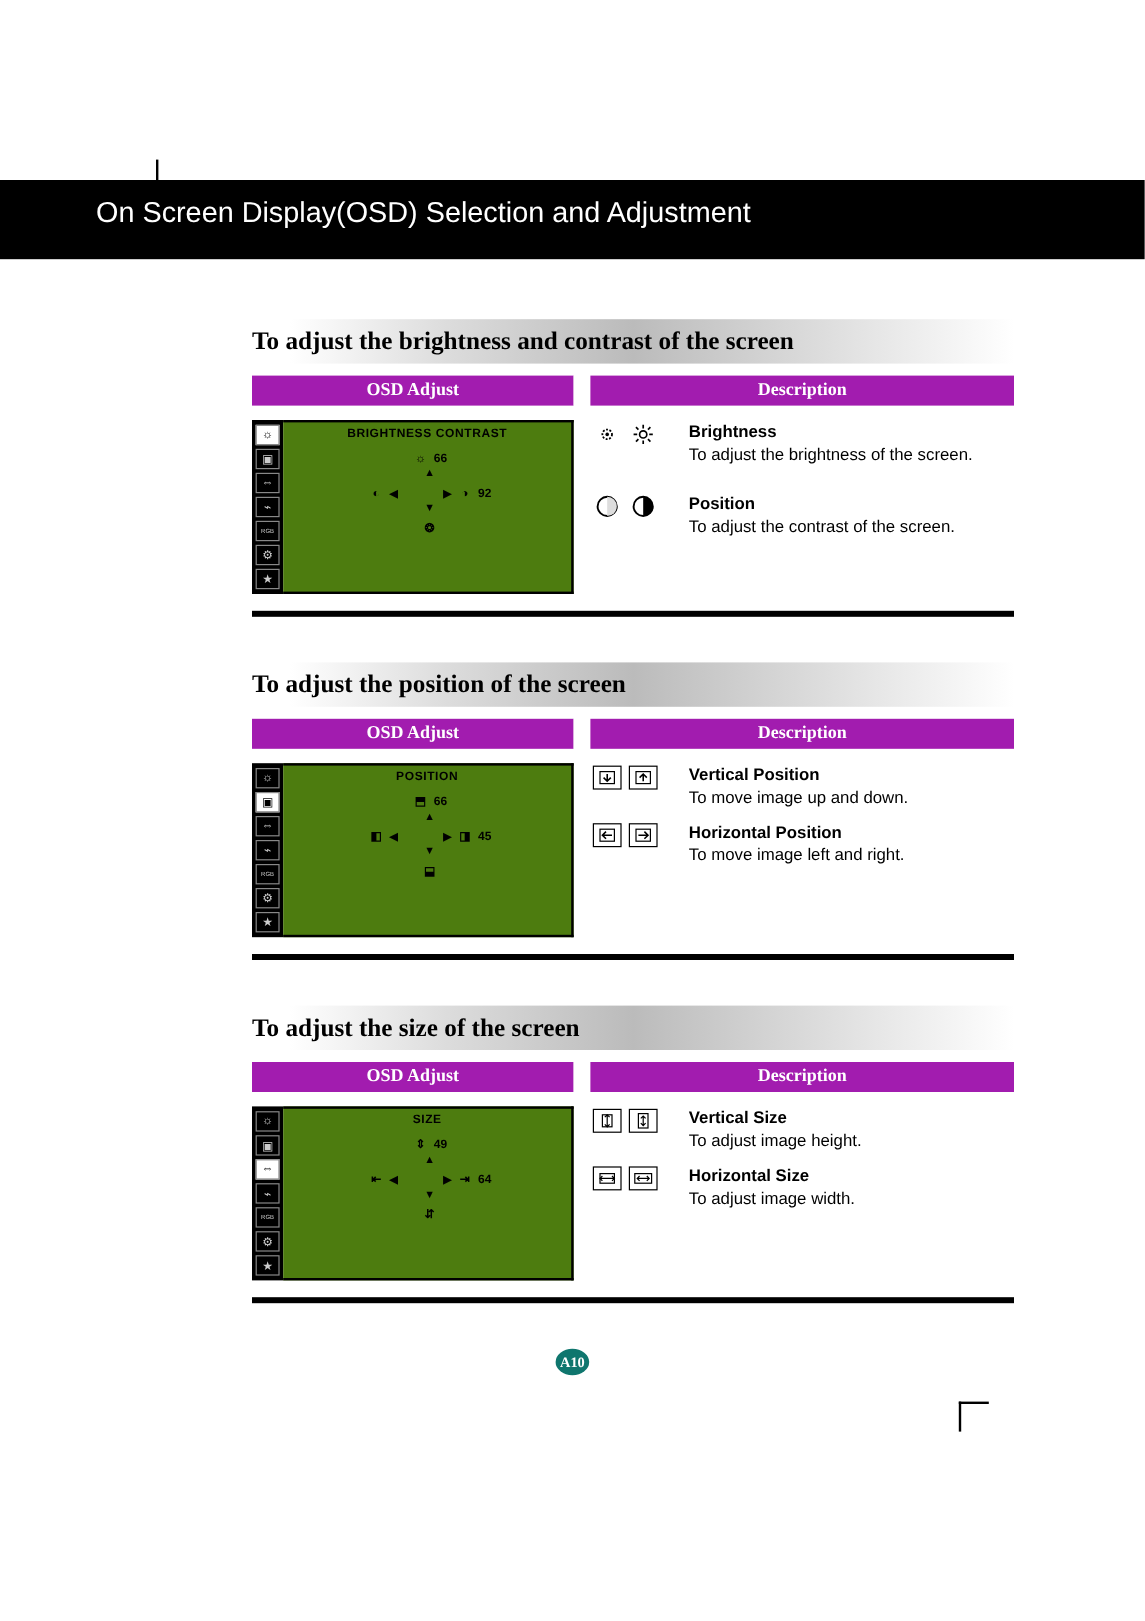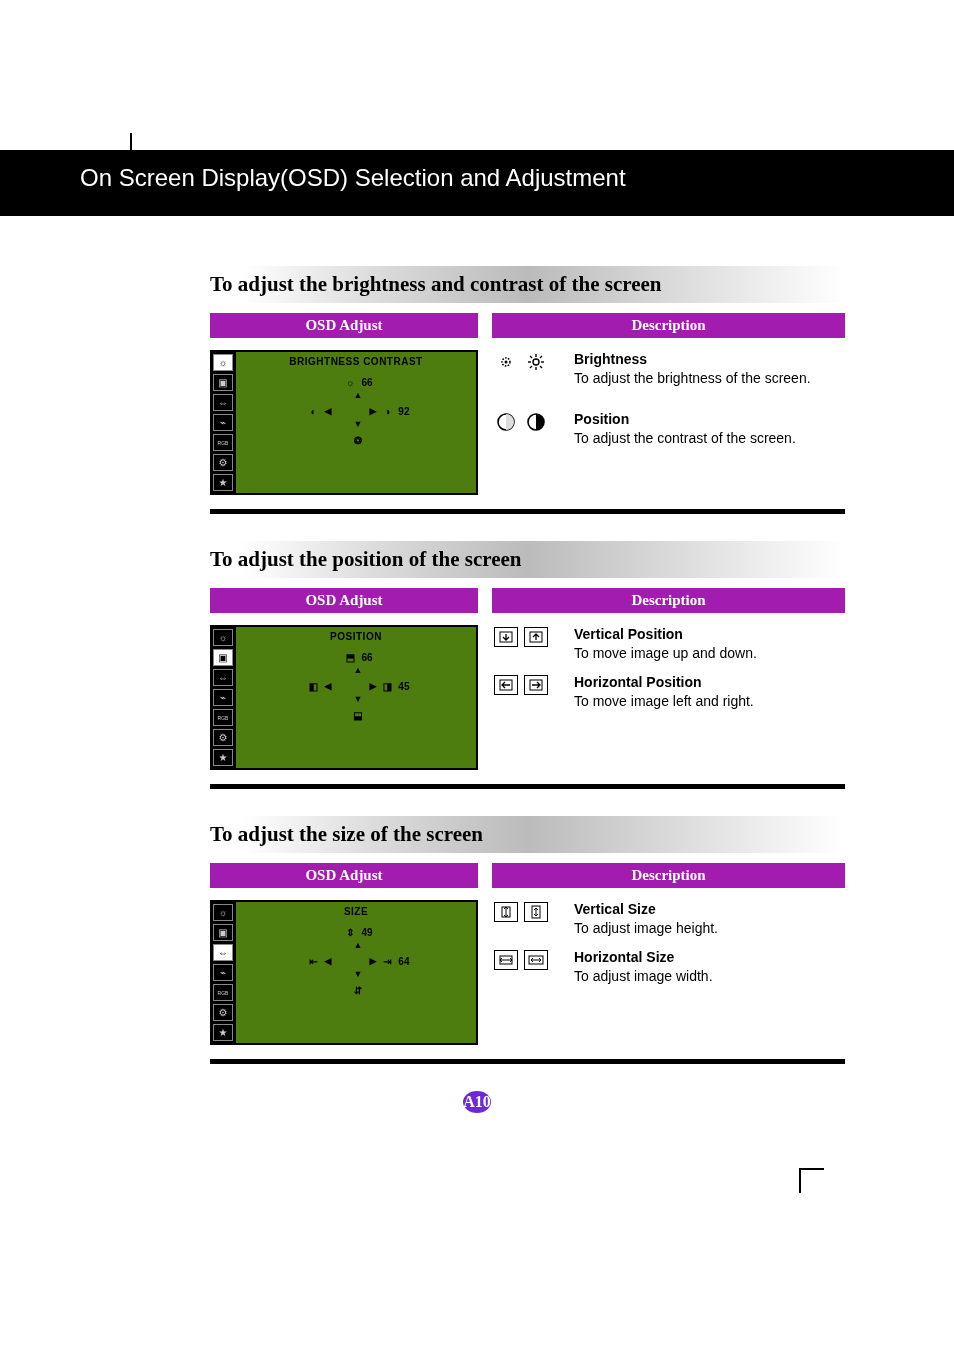--- a/index.html
+++ b/index.html
@@ -35,21 +35,21 @@
       background: #000;
       color: #fff;
       padding: 14px 20px 24px 80px;
       margin: 0 -120px 50px -120px;
     }
     .title-bar h1 {
       font-size: 24px;
       font-weight: normal;
     }
 
-    .section { margin-bottom: 27px; }
+    .section { margin-bottom: 38px; }
 
     .subsection-title {
       font-family: Georgia, "Palatino Linotype", serif;
       font-size: 21px;
       font-weight: bold;
       color: #000;
       padding: 6px 0 6px 0;
       margin-bottom: 10px;
       margin-left: 90px;
       background: linear-gradient(to right, #fff 0%, #fff 5%, #ddd 25%, #bbb 50%, #ddd 75%, #fff 100%);
@@ -188,24 +188,24 @@
       margin: 14px 0 0 90px;
       width: 635px;
     }
 
     .page-num {
       text-align: center;
       margin-top: 25px;
     }
     .page-num span {
       display: inline-block;
-      background: #6d28d9;
+      background: #0f766e;
       color: #fff;
       font-family: Georgia, serif;
-      font-size: 16px;
+      font-size: 12px;
       font-weight: bold;
       border-radius: 50%;
       width: 28px; height: 22px;
       line-height: 22px;
     }
 
     svg { display: block; }
   </style>
 </head>
 <body>

